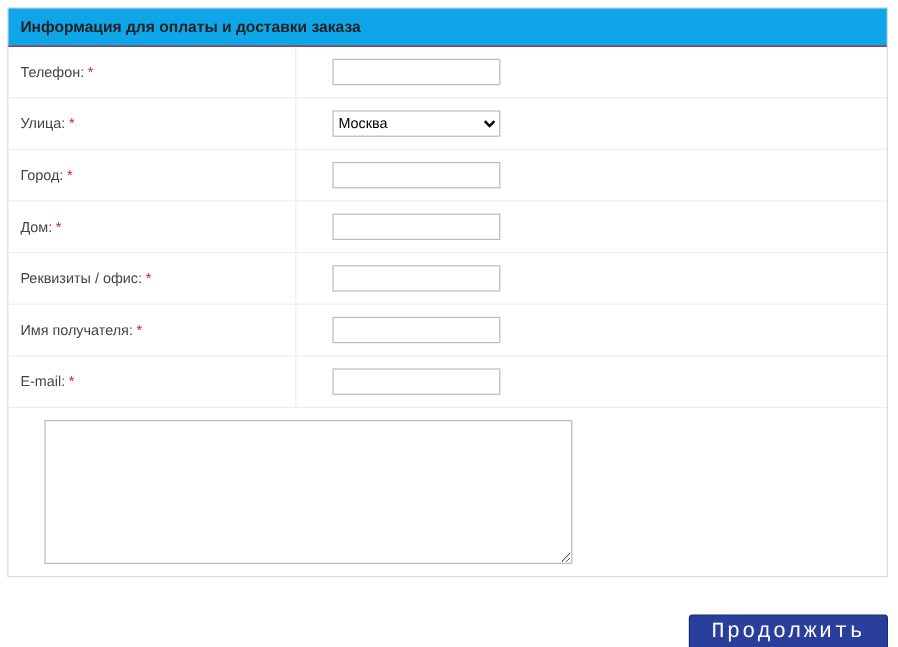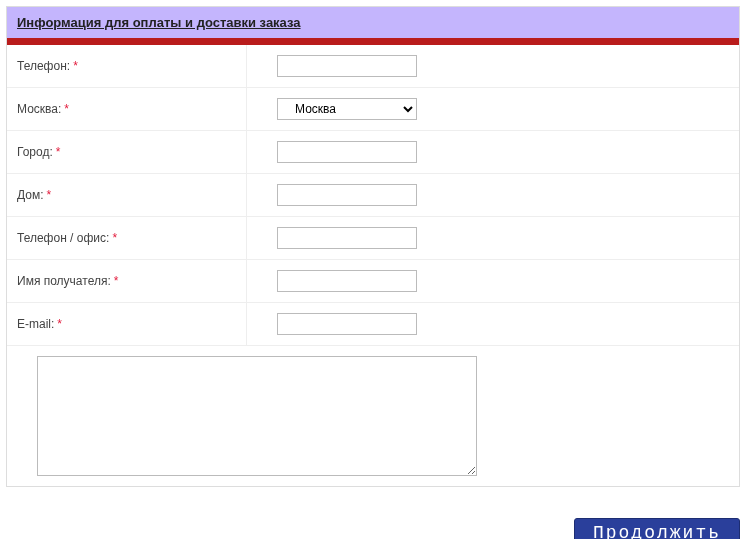--- a/index.html
+++ b/index.html
@@ -12,27 +12,26 @@
       font-size: 12px;
       color: #333;
       padding: 6px;
       background: #fff;
     }
     .form-container {
       width: 734px;
       border: 1px solid #ddd;
     }
     .form-header {
-      background: #c4b5fd;
+      background: #0ea5e9;
       padding: 8px 10px;
       font-weight: bold;
       font-size: 13px;
       color: #222;
-      border-bottom: 7px solid #b91c1c;
-      text-decoration: underline;
+      border-bottom: 1px solid #b91c1c;
     }
     .form-row {
       display: flex;
       border-bottom: 1px solid #eee;
     }
     .form-row:last-child {
       border-bottom: none;
     }
     .label-cell {
       width: 240px;
@@ -60,21 +59,21 @@
       height: 22px;
       border: 1px solid #bbb;
       padding: 2px 5px;
       font-size: 12px;
       font-family: inherit;
     }
     select {
       width: 140px;
       height: 22px;
       border: 1px solid #bbb;
-      padding: 2px 13px;
+      padding: 2px 0;
       font-size: 12px;
       font-family: inherit;
       background: #fff;
     }
     textarea {
       width: 440px;
       height: 120px;
       border: 1px solid #bbb;
       padding: 4px;
       font-size: 12px;
@@ -113,21 +112,21 @@
       <span>Телефон:</span>
       <span class="required">*</span>
     </div>
     <div class="input-cell">
       <input type="text" value="" style="">
     </div>
   </div>
 
   <div class="form-row">
     <div class="label-cell">
-      <span>Москва:</span>
+      <span>Улица:</span>
       <span class="required">*</span>
     </div>
     <div class="input-cell">
       <select>
         <option>Москва</option>
       </select>
     </div>
   </div>
 
   <div class="form-row">
@@ -145,21 +144,21 @@
       <span>Дом:</span>
       <span class="required">*</span>
     </div>
     <div class="input-cell">
       <input type="text" value="" style="">
     </div>
   </div>
 
   <div class="form-row">
     <div class="label-cell">
-      <span>Телефон / офис:</span>
+      <span>Реквизиты / офис:</span>
       <span class="required">*</span>
     </div>
     <div class="input-cell">
       <input type="text" value="" style="">
     </div>
   </div>
 
   <div class="form-row">
     <div class="label-cell">
       <span>Имя получателя:</span>

